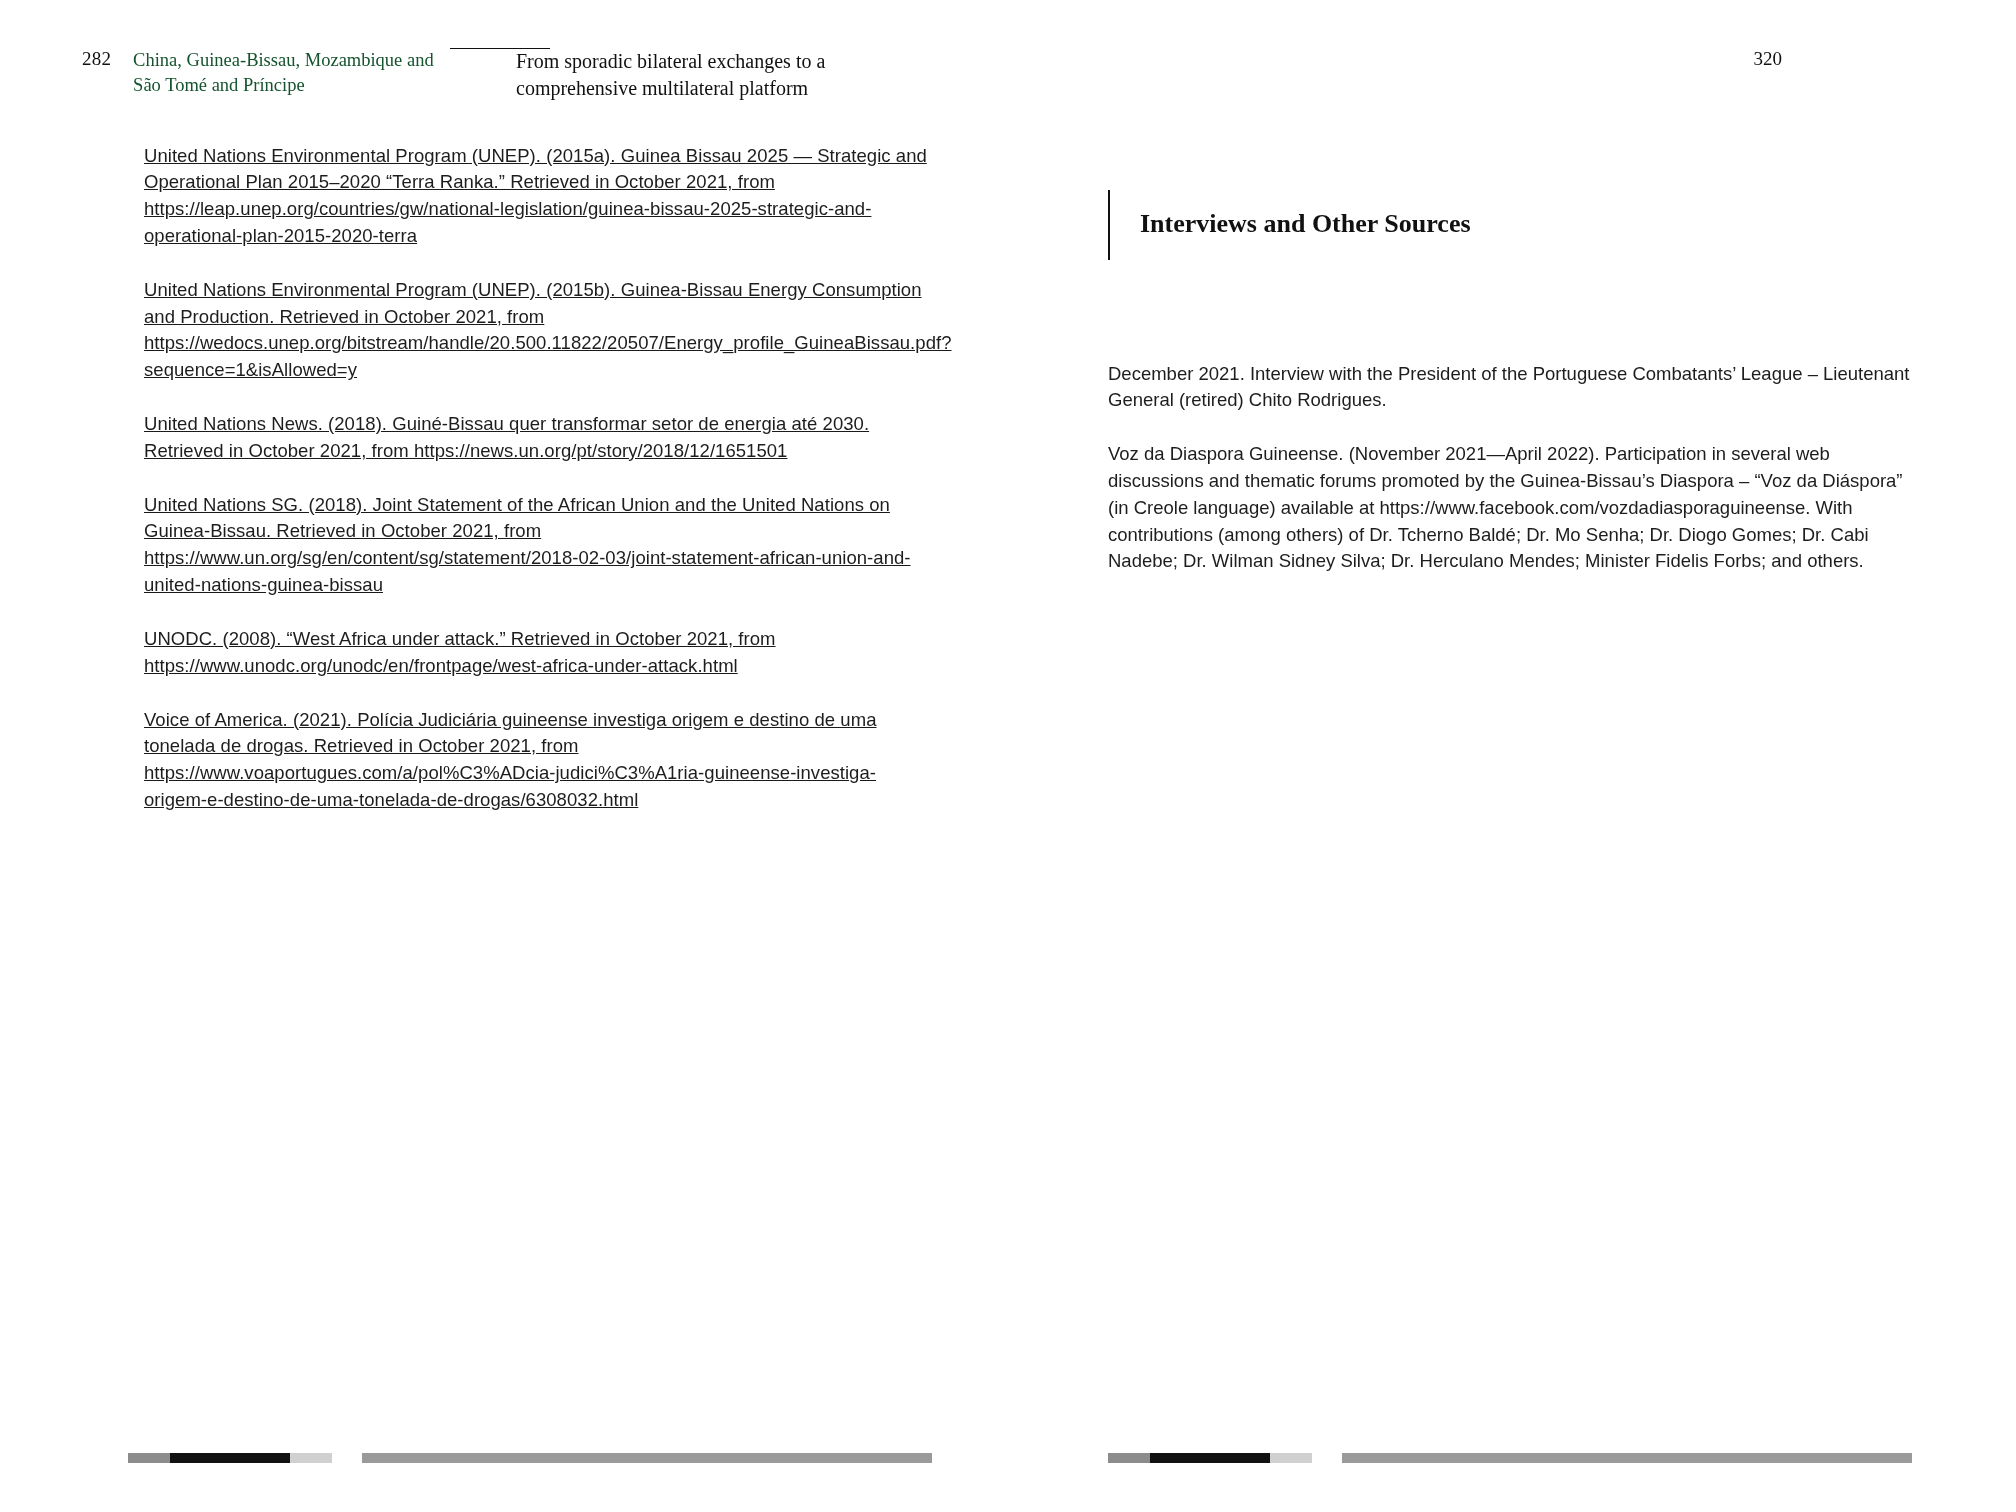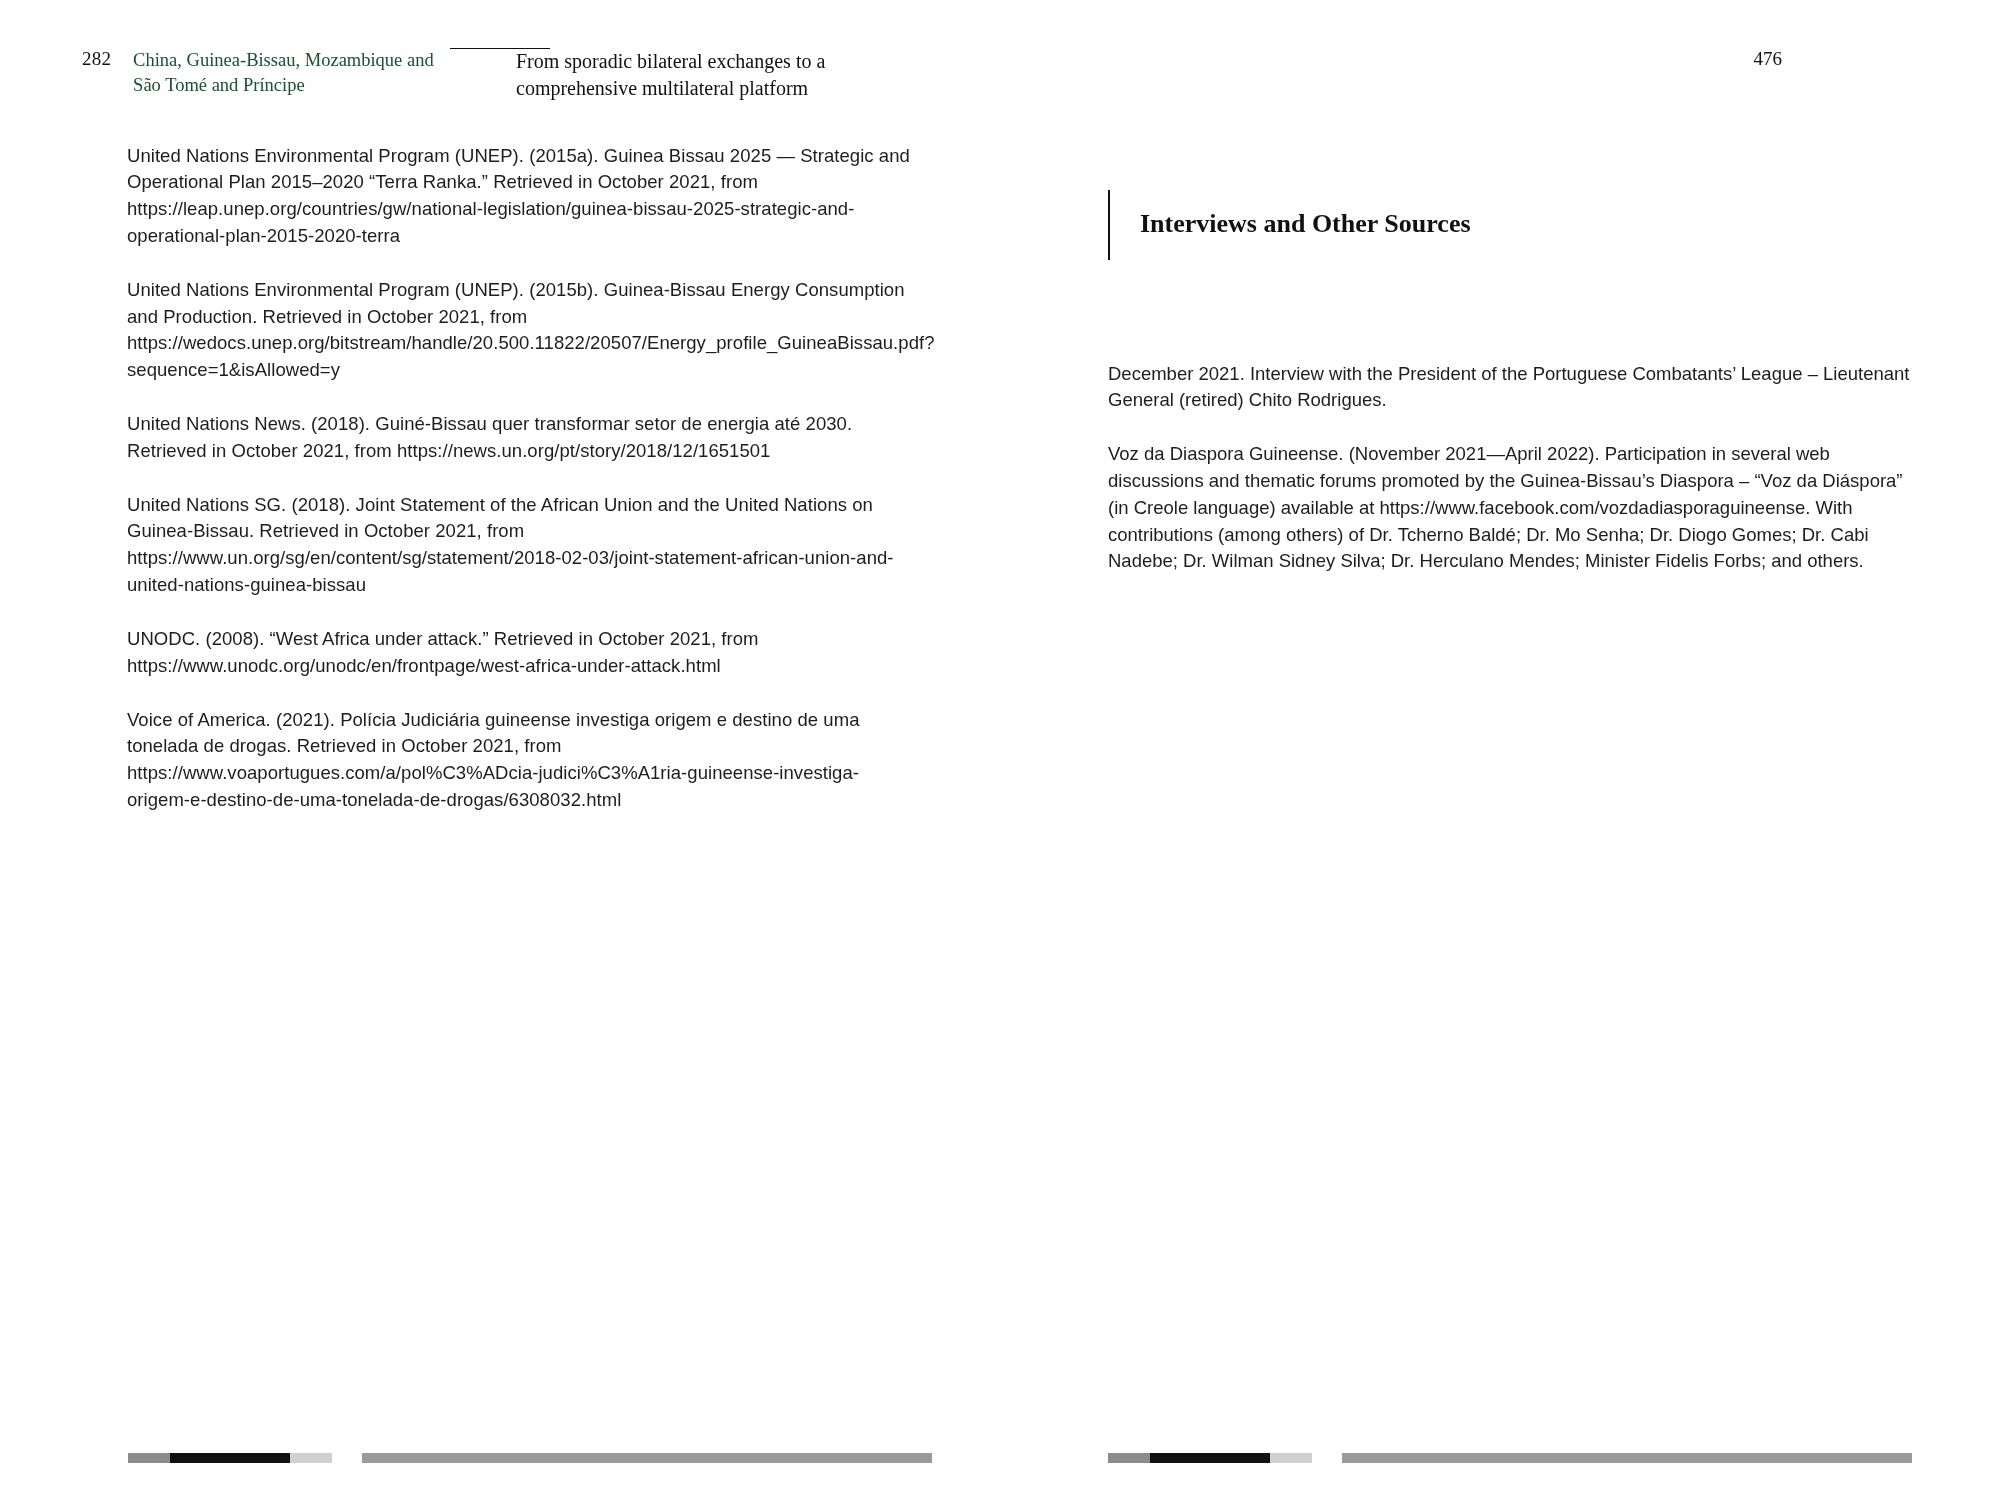--- a/index.html
+++ b/index.html
@@ -66,23 +66,24 @@
     right: 82px;
     top: 48px;
     font-family: "Liberation Serif", serif;
     font-size: 19px;
     color: #111;
   }
 
   
   .col-left {
     position: absolute;
-    left: 127px;
+    left: 144px;
     top: 124px;
     width: 790px;
+    text-decoration: underline;
   }
 
   .ref-entry {
     font-size: 18.5px;
     line-height: 1.45;
     color: #1d1d1d;
     margin-bottom: 27px;
     letter-spacing: 0.05px;
   }
   .ref-entry:last-child { margin-bottom: 0; }
@@ -149,21 +150,21 @@
   <div class="running-head head-left">
     <span class="folio">282</span>
     <span class="head-title">China, Guinea-Bissau, Mozambique and
 São Tomé and Príncipe</span>
     <span class="head-rule"></span>
   </div>
 
   <div class="head-chapter">From sporadic bilateral exchanges to a
 comprehensive multilateral platform</div>
 
-  <div class="folio-right">476</div>
+  <div class="folio-right">320</div>
 
   <div class="col-left">
     <p class="ref-entry">United Nations Environmental Program (UNEP). (2015a). Guinea Bissau 2025 — Strategic and Operational Plan 2015–2020 “Terra Ranka.” Retrieved in October 2021, from https://leap.unep.org/countries/gw/national-legislation/guinea-bissau-2025-strategic-and-operational-plan-2015-2020-terra</p>
     <p class="ref-entry">United Nations Environmental Program (UNEP). (2015b). Guinea-Bissau Energy Consumption and Production. Retrieved in October 2021, from https://wedocs.unep.org/bitstream/handle/20.500.11822/20507/Energy_profile_GuineaBissau.pdf?sequence=1&amp;isAllowed=y</p>
     <p class="ref-entry">United Nations News. (2018). Guiné-Bissau quer transformar setor de energia até 2030. Retrieved in October 2021, from https://news.un.org/pt/story/2018/12/1651501</p>
     <p class="ref-entry">United Nations SG. (2018). Joint Statement of the African Union and the United Nations on Guinea-Bissau. Retrieved in October 2021, from https://www.un.org/sg/en/content/sg/statement/2018-02-03/joint-statement-african-union-and-united-nations-guinea-bissau</p>
     <p class="ref-entry">UNODC. (2008). “West Africa under attack.” Retrieved in October 2021, from https://www.unodc.org/unodc/en/frontpage/west-africa-under-attack.html</p>
     <p class="ref-entry">Voice of America. (2021). Polícia Judiciária guineense investiga origem e destino de uma tonelada de drogas. Retrieved in October 2021, from https://www.voaportugues.com/a/pol%C3%ADcia-judici%C3%A1ria-guineense-investiga-origem-e-destino-de-uma-tonelada-de-drogas/6308032.html</p>
   </div>
 

